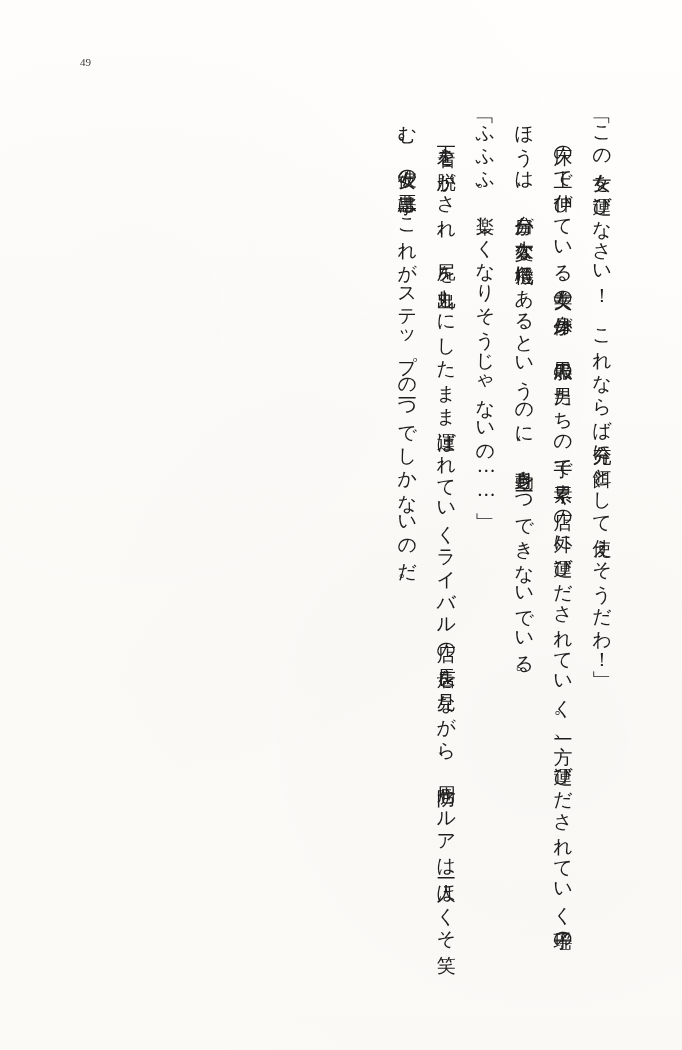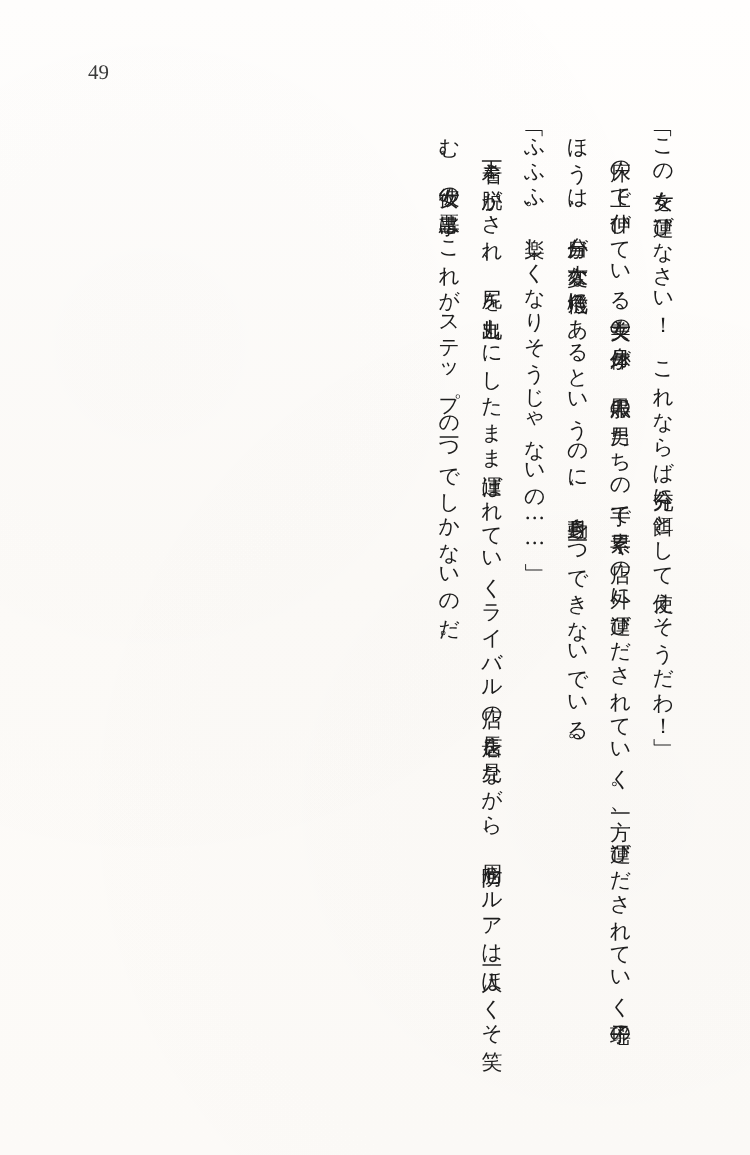--- a/index.html
+++ b/index.html
@@ -24,21 +24,21 @@
     background:
       radial-gradient(circle at 20% 30%, rgba(0,0,0,0.012) 0%, rgba(0,0,0,0) 60%),
       radial-gradient(circle at 80% 70%, rgba(0,0,0,0.012) 0%, rgba(0,0,0,0) 60%),
       linear-gradient(180deg, #fffefd 0%, #fdfbf8 50%, #fcfaf7 100%);
     pointer-events: none;
   }
   .page-number {
     position: absolute;
     top: 56px;
     left: 80px;
-    font-size: 19px;
+    font-size: 11px;
     color: #3a3a3a;
     font-family: "Liberation Serif", "DejaVu Serif", serif;
     letter-spacing: 0;
   }
   .text-block {
     position: absolute;
     top: 112px;
     right: 60px;
     height: 830px;
     width: 540px;

